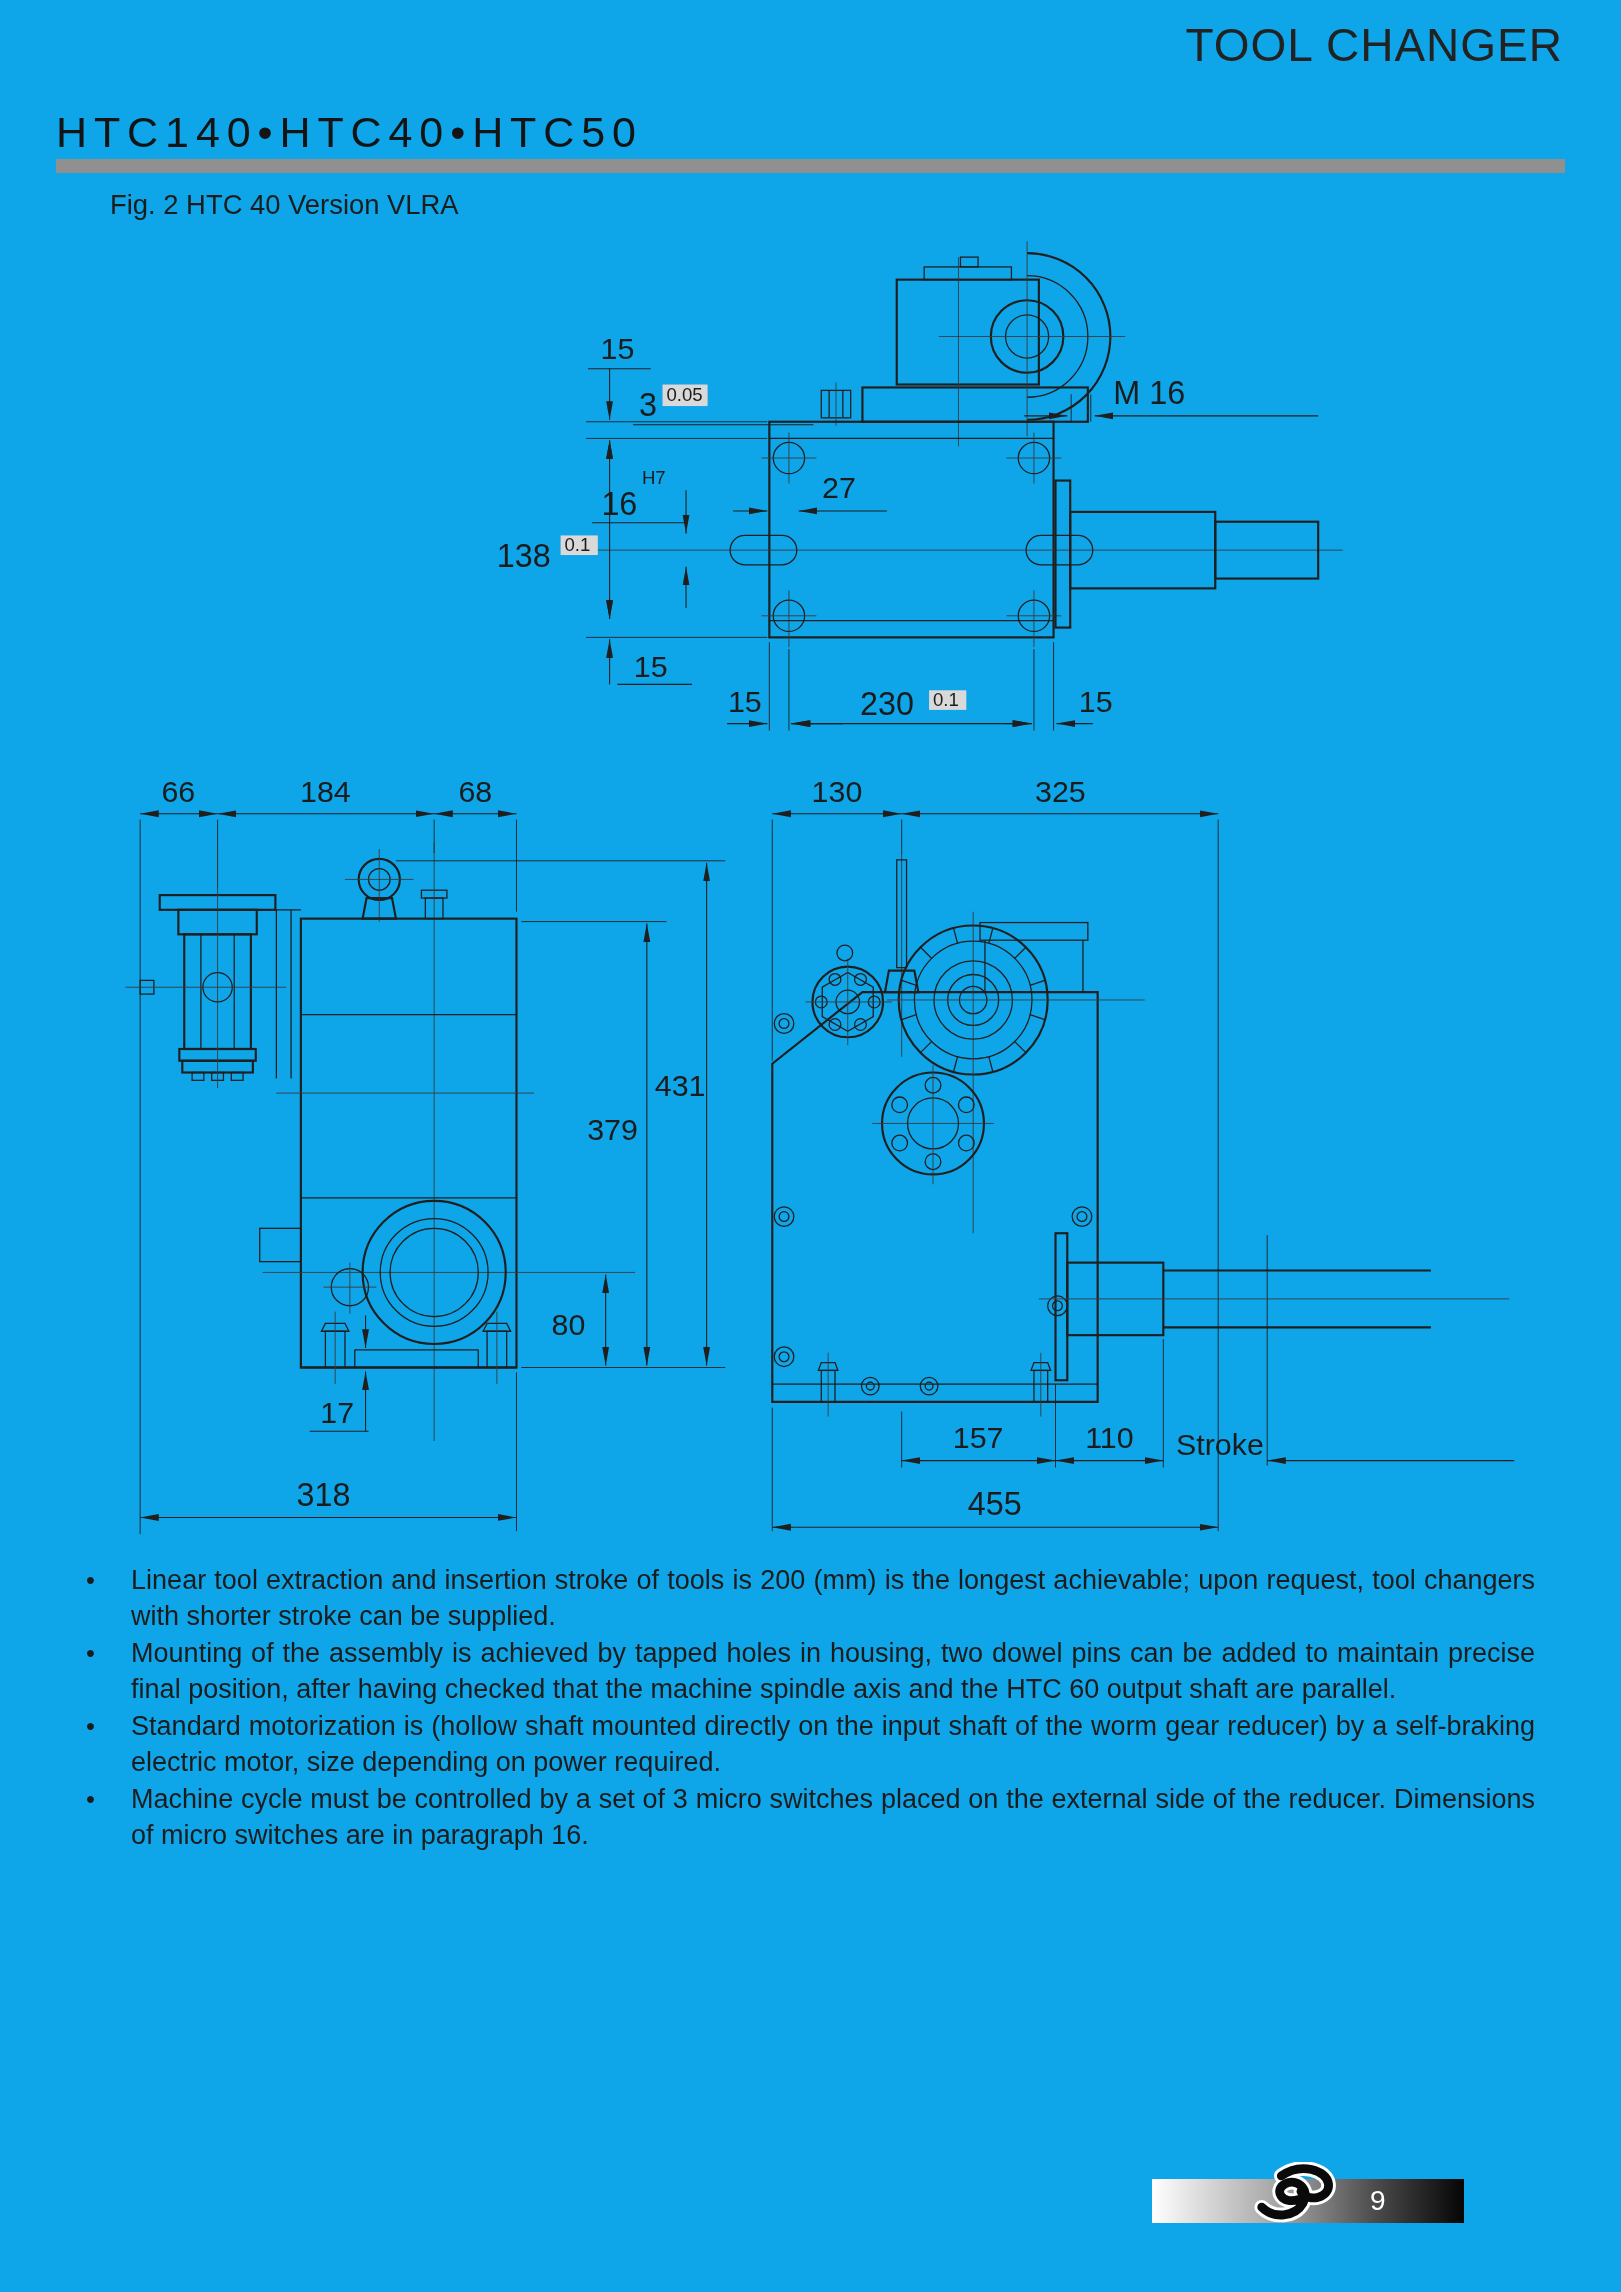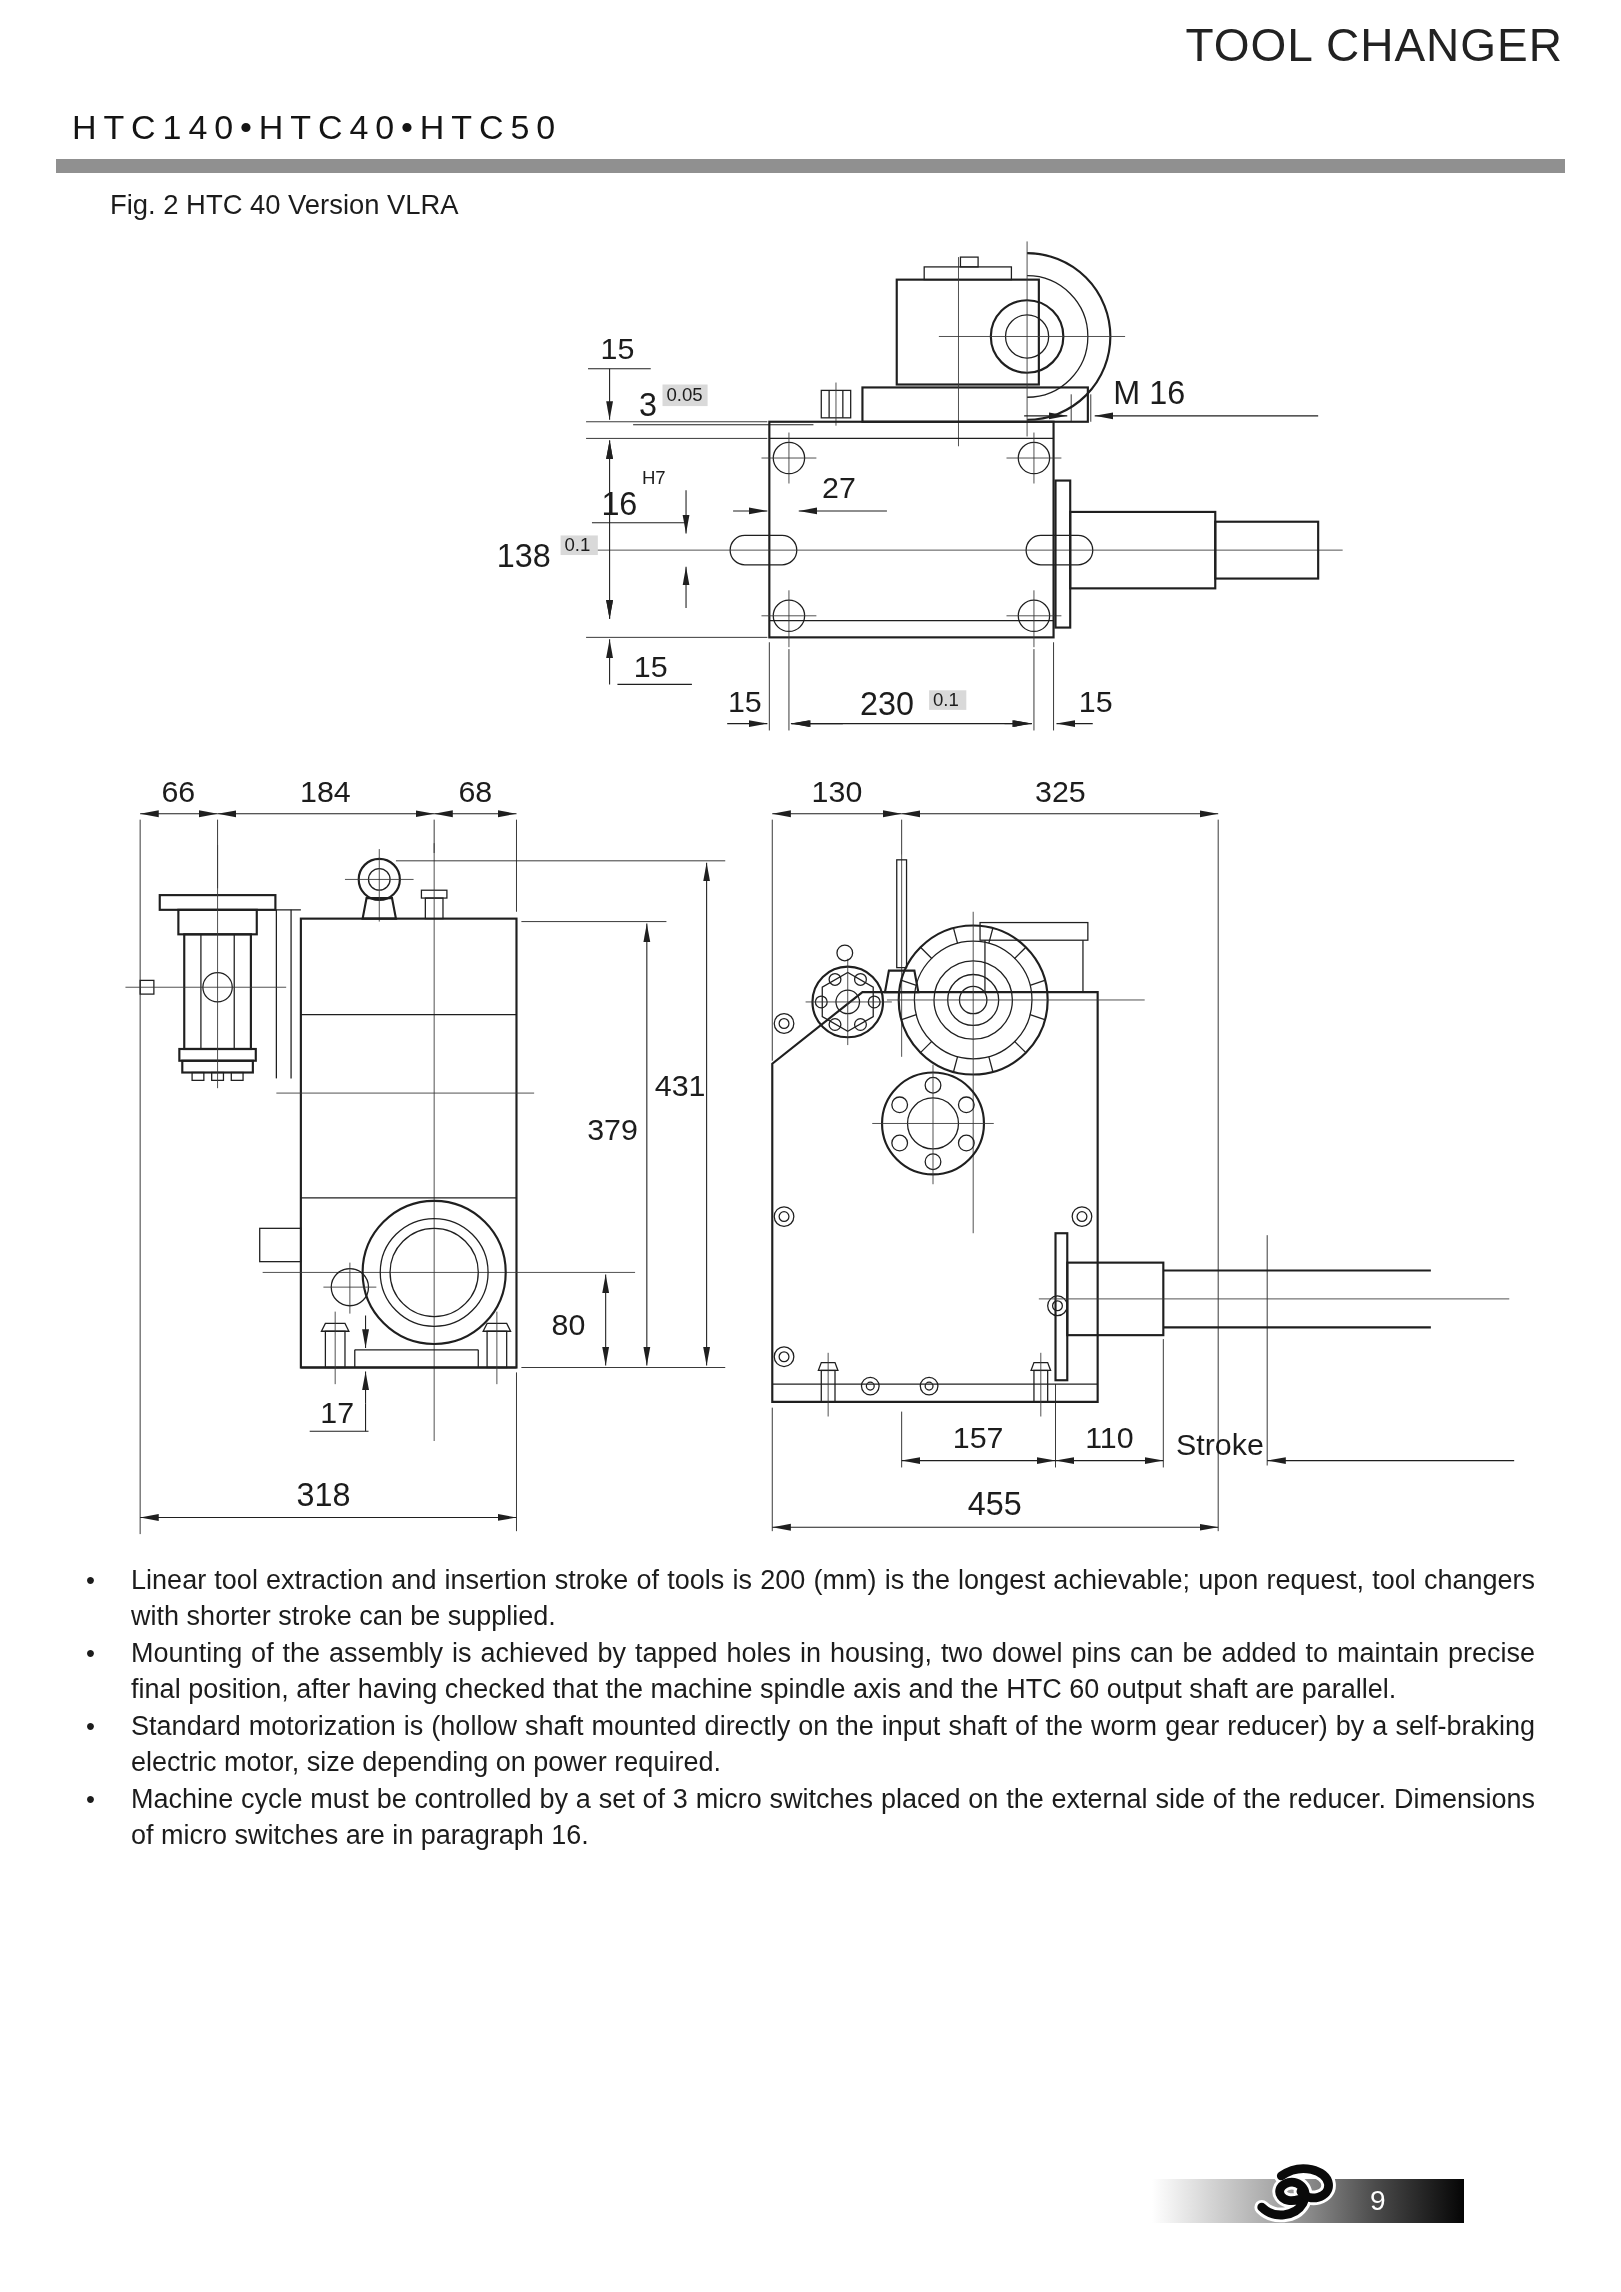--- a/index.html
+++ b/index.html
@@ -1,19 +1,19 @@
 <!DOCTYPE html>
 <html><head>
 <meta charset="utf-8">
 <style>
   html,body{margin:0;padding:0;background:#e8e8e8;}
-  .page{position:relative;width:1621px;height:2293px;background:#ffffff;margin:0 auto;
+  .page{position:relative;width:1621px;height:2293px;background:#0ea5e9;margin:0 auto;
         font-family:"Liberation Sans", sans-serif;color:#1c1c1c;overflow:hidden;}
   .title{position:absolute;top:17.6px;right:58px;font-size:46px;letter-spacing:1px;color:#222;}
-  .models{position:absolute;top:108px;left:56px;font-size:34px;letter-spacing:6.9px;color:#141414;font-weight:400;margin-left:16px;}
+  .models{position:absolute;top:108px;left:56px;font-size:43px;letter-spacing:6.9px;color:#141414;font-weight:400;}
   .rule{position:absolute;top:159px;left:56px;width:1509px;height:13.7px;background:#909090;}
   .fig-caption{position:absolute;top:189px;left:110px;font-size:27.4px;color:#1c1c1c;}
   svg.drawing{position:absolute;top:0;left:0;}
   svg.drawing *{vector-effect:none;}
   .ol{fill:none;stroke:#1f1f1f;stroke-width:2.2;}
   .dl{fill:none;stroke:#1f1f1f;stroke-width:1.3;}
   .cl{fill:none;stroke:#3a3a3a;stroke-width:0.9;}
   .dim{fill:none;stroke:#1f1f1f;stroke-width:1.1;}
   .ext{fill:none;stroke:#1f1f1f;stroke-width:0.9;}
   text.dnum{font-family:"Liberation Sans",sans-serif;font-size:31px;fill:#1c1c1c;}

